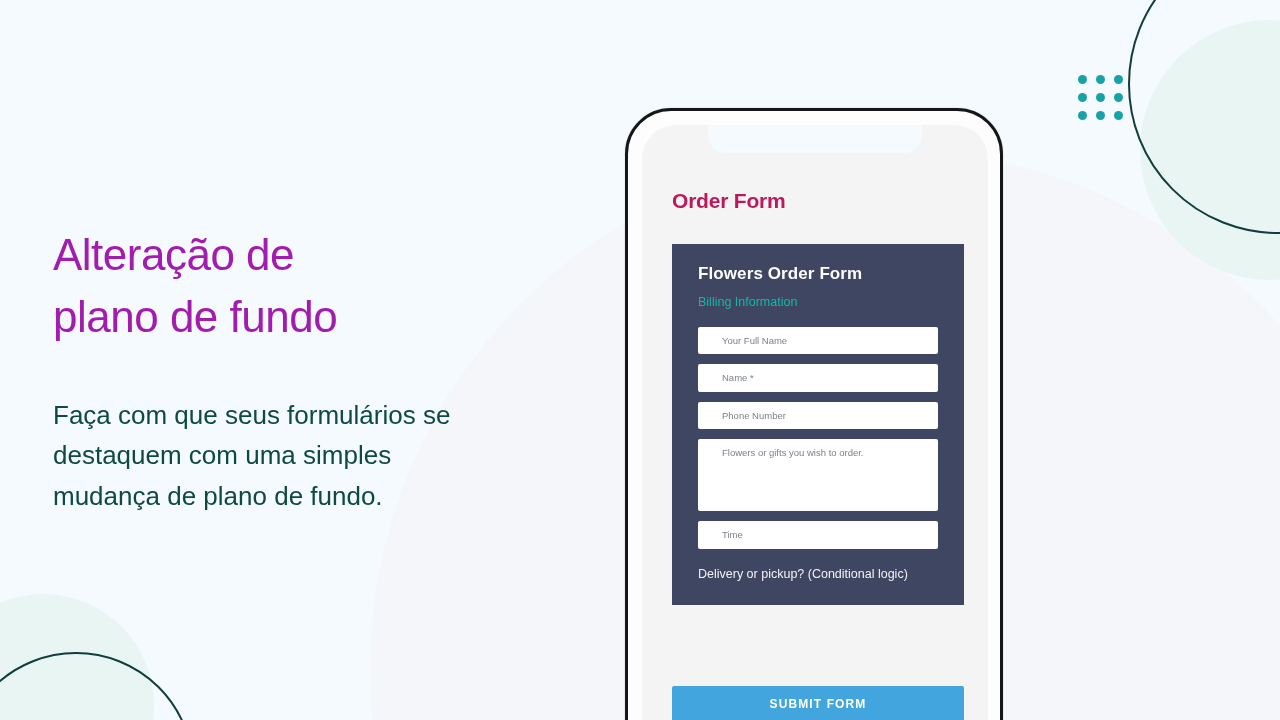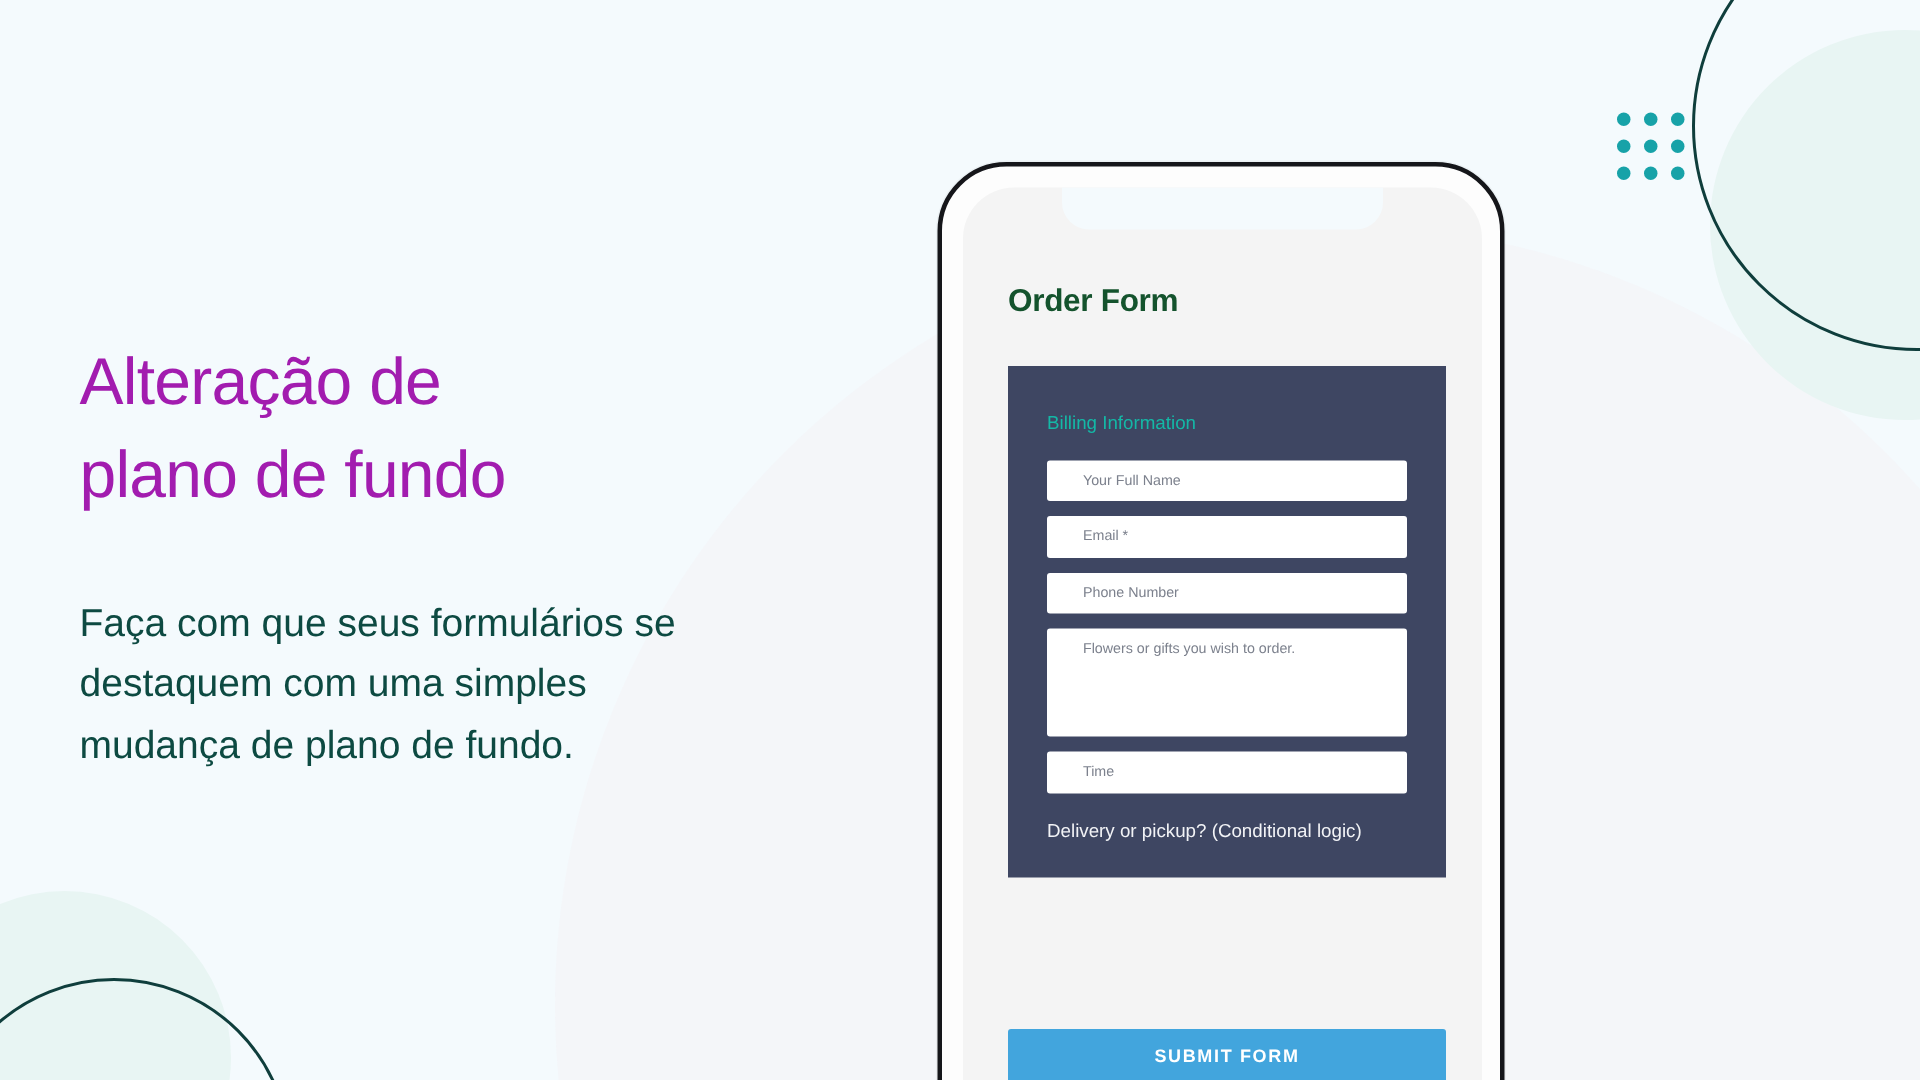--- a/index.html
+++ b/index.html
@@ -133,21 +133,21 @@
     border-radius:0 0 18px 18px;
     z-index:3;
   }
 
   
   #screen-title {
     position:absolute;
     left:30px; top:64px;
     font-size:21px;
     font-weight:bold;
-    color:#14532d;
+    color:#be185d;
     letter-spacing:-.2px;
   }
 
   #form-card {
     position:absolute;
     left:30px; top:119px;
     width:292px;
     background:#3e4662;
     padding:20px 26px 24px 26px;
   }
@@ -228,24 +228,25 @@
 mudança de plano de fundo.</p>
   </div>
 
   <div id="phone">
     <div id="screen">
       <div id="notch"></div>
 
       <div id="screen-title">Order Form</div>
 
       <div id="form-card">
+        <div id="form-title">Flowers Order Form</div>
         <div id="form-subtitle">Billing Information</div>
 
         <div class="field first">Your Full Name</div>
-        <div class="field">Email *</div>
+        <div class="field">Name *</div>
         <div class="field">Phone Number</div>
         <div class="field area">Flowers or gifts you wish to order.</div>
         <div class="field">Time</div>
 
         <div id="conditional-note">Delivery or pickup? (Conditional logic)</div>
       </div>
 
       <button id="submit-button">SUBMIT FORM</button>
     </div>
   </div>

